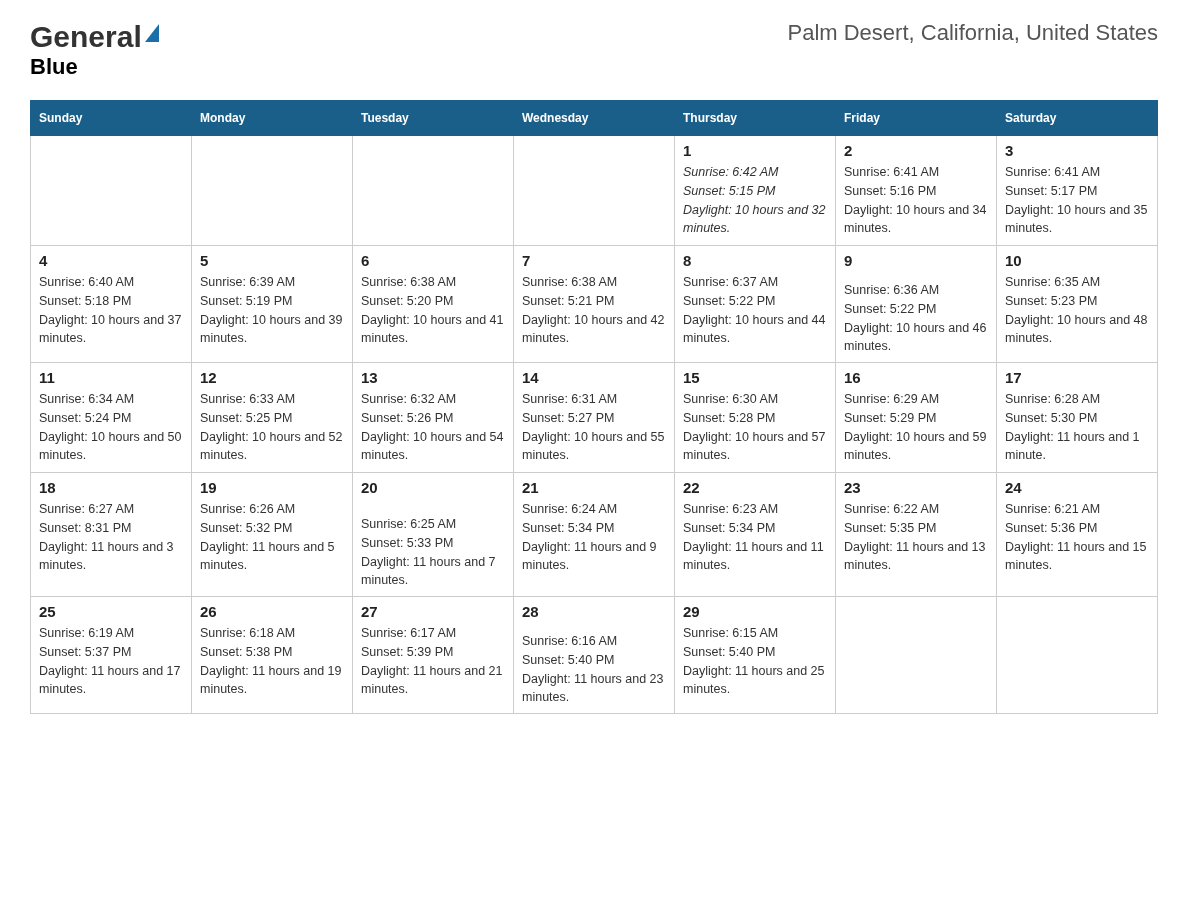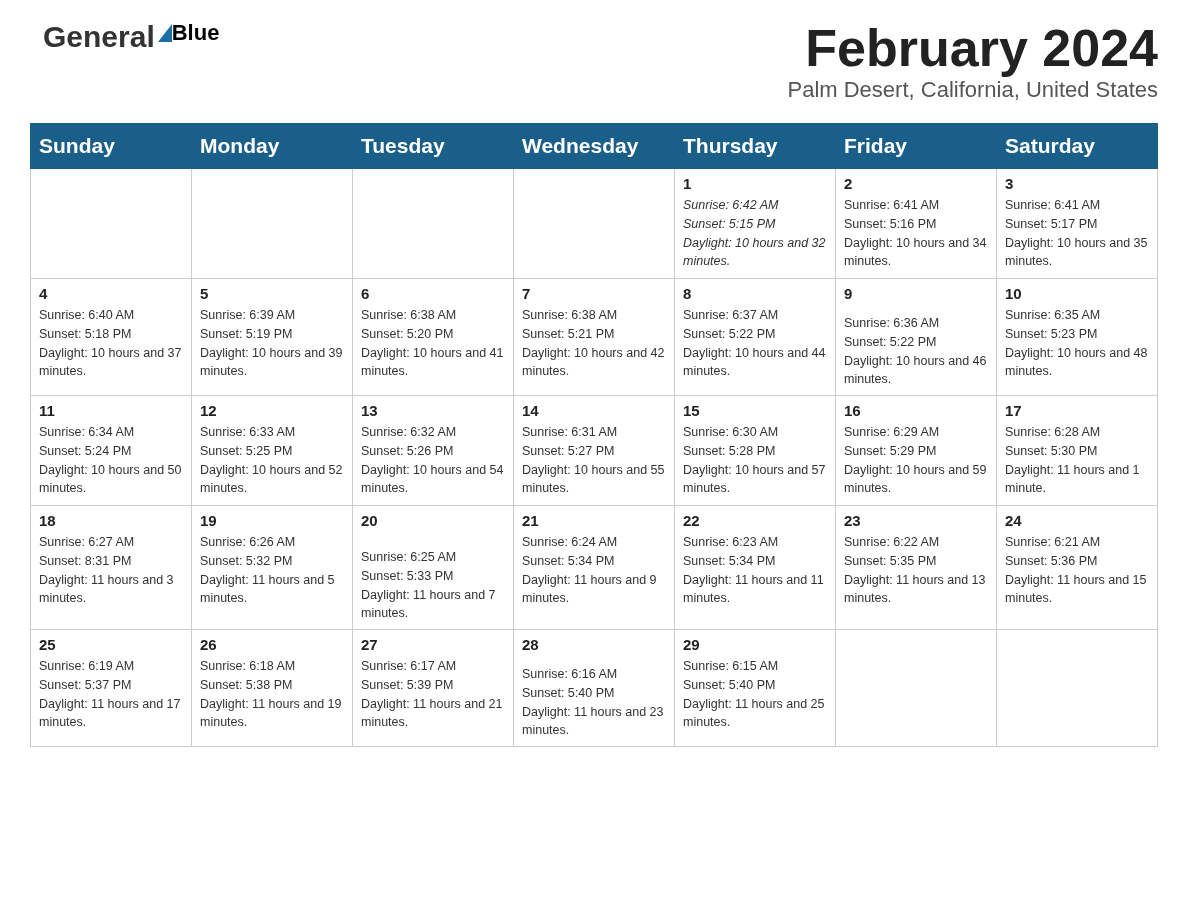--- a/index.html
+++ b/index.html
@@ -35,21 +35,21 @@
       color: #555;
     }
     table {
       width: 100%;
       border-collapse: collapse;
       table-layout: fixed;
     }
     thead tr th {
       background-color: #1a5f8a;
       color: #fff;
-      font-size: 21px;
+      font-size: 12px;
       font-weight: bold;
       padding: 10px 8px;
       text-align: left;
       border: 1px solid #1a5f8a;
     }
     tbody tr td {
       border: 1px solid #ccc;
       vertical-align: top;
       padding: 6px 8px;
       font-size: 13px;
@@ -65,22 +65,21 @@
     .day-info {
       font-size: 12.5px;
       color: #333;
       line-height: 1.5;
     }
     .empty-cell {
       background: #fff;
     }
     .logo-wrapper {
       display: flex;
-      flex-direction: row;
-      margin-left: 13px;
+      flex-direction: column;
     }
     .logo-top {
       display: flex;
       align-items: center;
     }
     .logo-top-text {
       font-size: 30px;
       font-weight: bold;
       color: #333;
     }
@@ -102,21 +101,20 @@
 
 <div class="header">
   <div class="logo-wrapper">
     <div class="logo-top">
       <span class="logo-top-text">General</span>
       <span class="logo-triangle"></span>
     </div>
     <div class="logo-blue-line">Blue</div>
   </div>
   <div class="title-block">
-    <div class="month-title">February 2024</div>
     <div class="location-title">Palm Desert, California, United States</div>
   </div>
 </div>
 
 <table>
   <thead>
     <tr>
     <th>Sunday</th>
         <th>Monday</th>
         <th>Tuesday</th>

